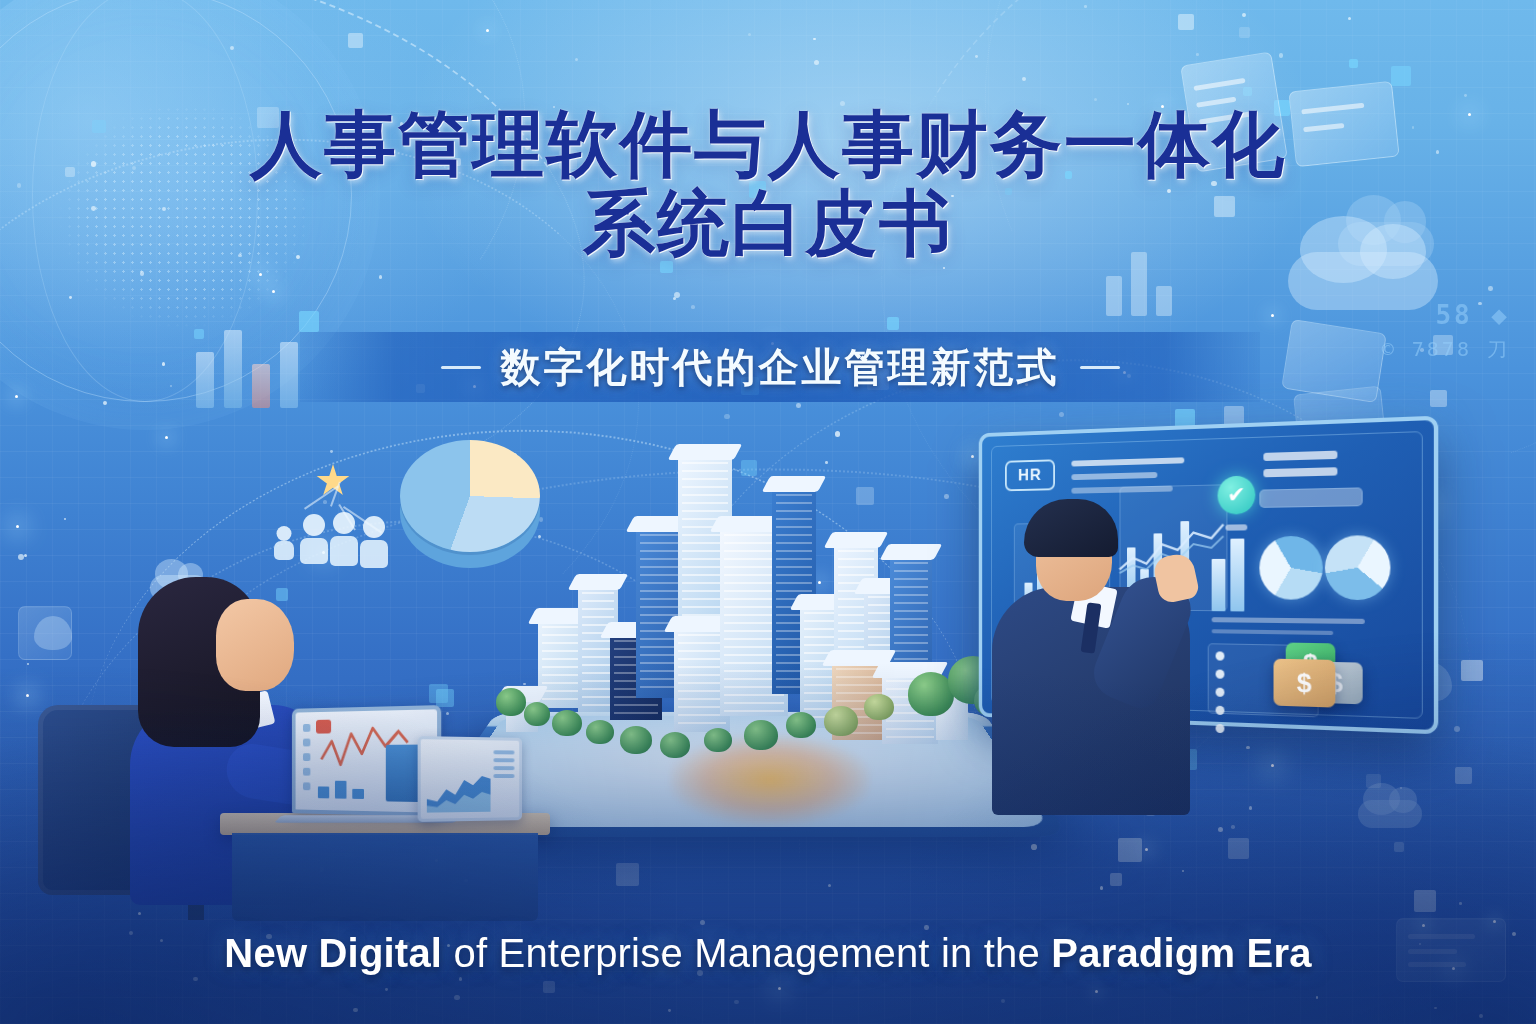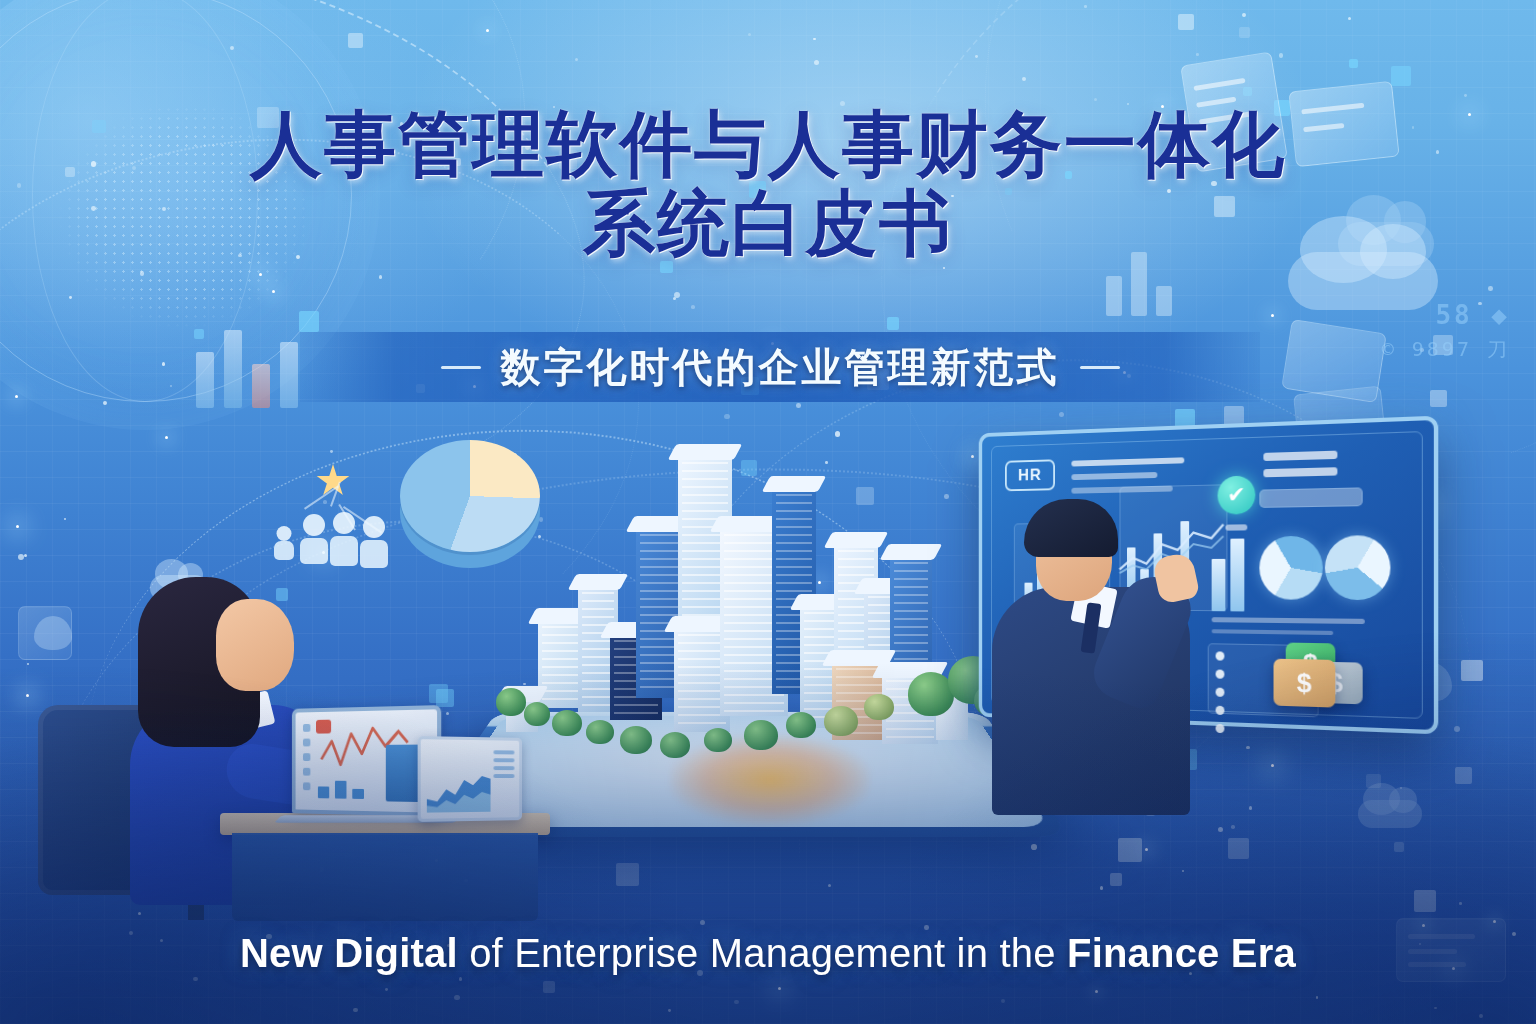--- a/index.html
+++ b/index.html
@@ -937,20 +937,20 @@
   </div>
 
   <div class="subtitle-band">
     <span class="sub-rule"></span>
     <span class="subtitle-text">数字化时代的企业管理新范式</span>
     <span class="sub-rule"></span>
   </div>
 
   <div class="footer">
     <div class="foot-line2">
-      <span class="bold">New Digital</span><span class="light"> of Enterprise Management in the </span><span class="bold">Finance Era</span>
+      <span class="bold">New Digital</span><span class="light"> of Enterprise Management in the </span><span class="bold">Paradigm Era</span>
     </div>
   </div>
 
   <div class="corner-num" style="top:300px; font-size:26px; font-weight:bold;">58 ◆</div>
-  <div class="corner-num" style="top:336px; font-size:20px;">© 9897 刀</div>
+  <div class="corner-num" style="top:336px; font-size:20px;">© 7878 刀</div>
 
 </div>
 
 </body></html>

